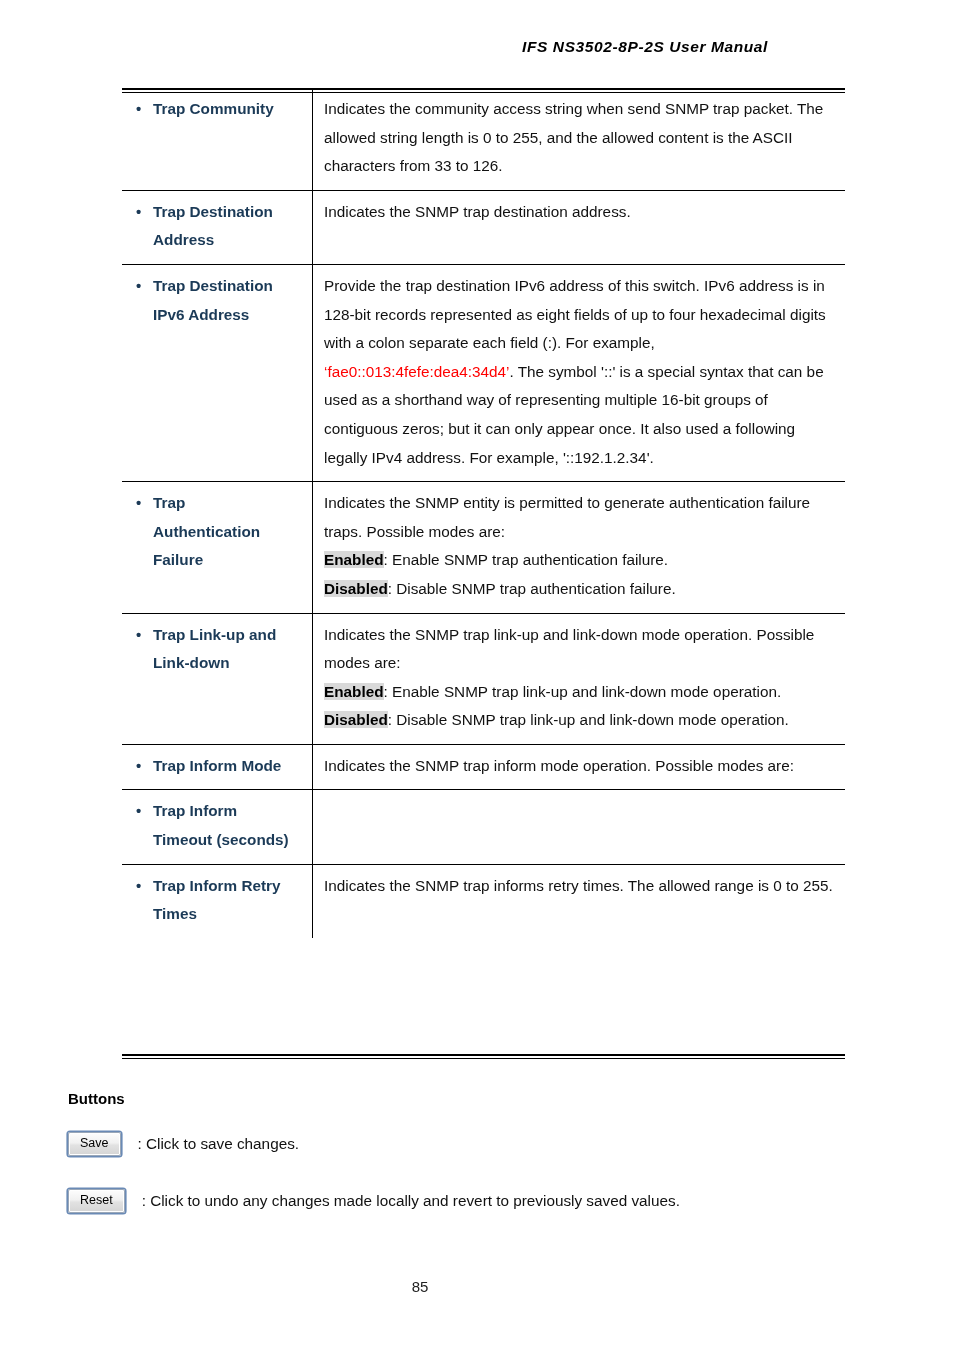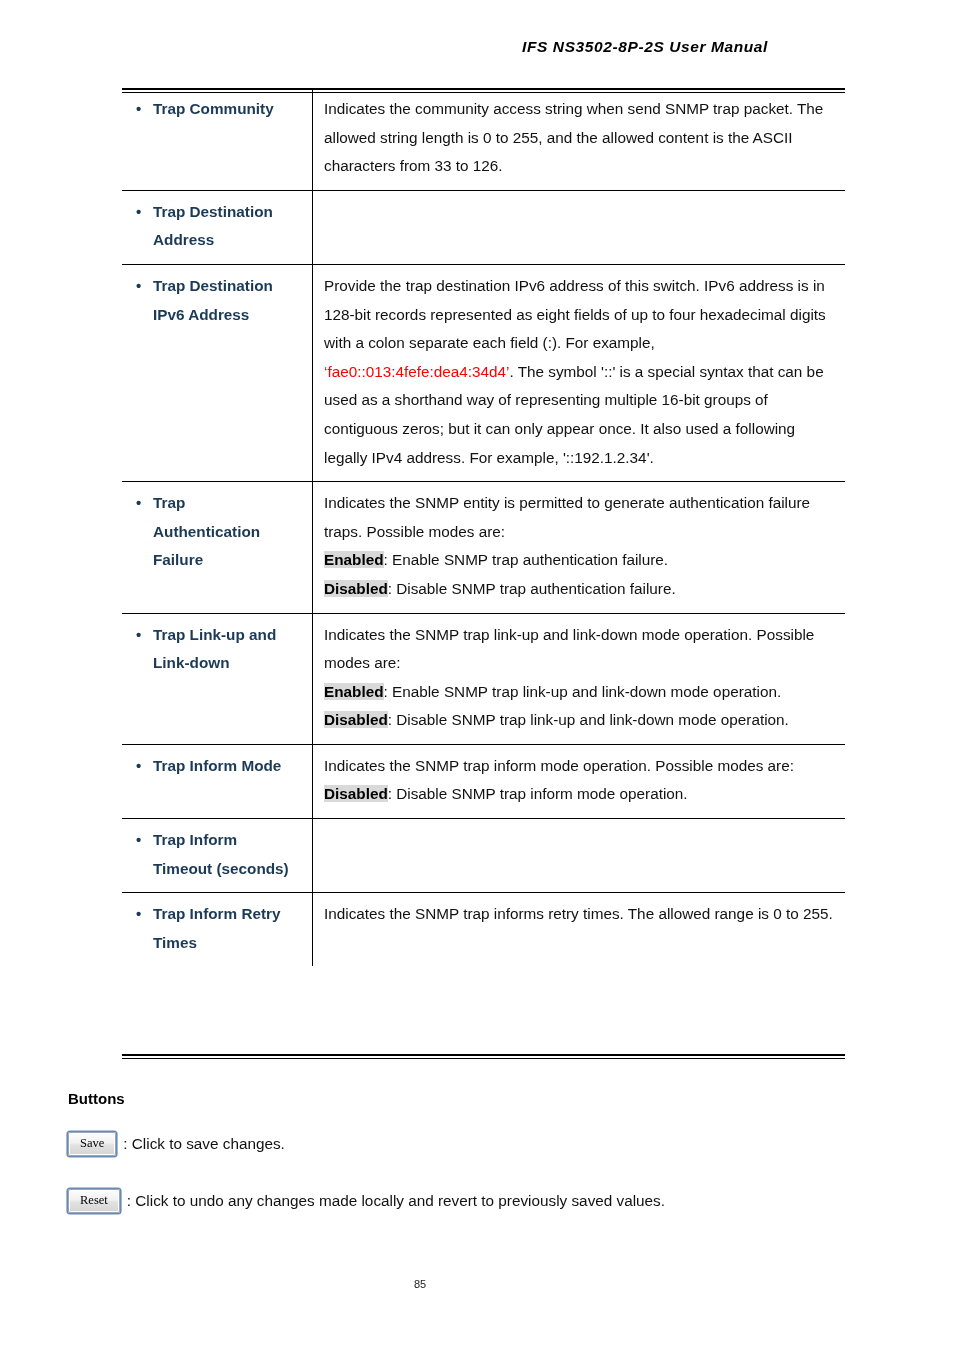--- a/index.html
+++ b/index.html
@@ -139,41 +139,41 @@
     align-items: center;
     font-size: 15.3px;
     color: #111;
     white-space: nowrap;
   }
   .btn-line.save  { top: 1132px; }
   .btn-line.reset { top: 1189px; }
 
   .ui-btn {
     display: inline-block;
-    font-family: Liberation Serif, serif;
+    font-family: Liberation Sans, sans-serif;
     font-size: 12.5px;
     color: #000;
     line-height: 1;
     padding: 4px 11px 5px 11px;
     background: linear-gradient(#fdfdfd 0%, #f1f1f1 45%, #e2e2e2 55%, #d5d5d5 100%);
     border: 1px solid #9aa7b8;
     border-radius: 2px;
     box-shadow: 0 0 0 1.6px #6a8ab5, inset 0 0 0 1px #ffffff;
-    margin-right: 3px;
+    margin-right: 13px;
   }
   .btn-caption { padding-left: 4px; }
 
   
   .page-number {
     position: absolute;
     left: 0;
     right: 0;
     top: 1278px;
     text-align: center;
-    font-size: 11px;
+    font-size: 15px;
     color: #222;
   }
 </style>
 </head>
 <body>
 
 <div class="page">
 
   <div class="doc-header">IFS  NS3502-8P-2S  User  Manual</div>
 
@@ -198,20 +198,23 @@
 
     <div class="row">
       <div class="cells">
         <div class="cell-label">
           <div class="lbl">
             <span class="bullet">•</span>
             <span>Trap Destination</span>
             <span class="l2">Address</span>
           </div>
         </div>
+        <div class="cell-desc desc">
+          <p>Indicates the SNMP trap destination address.</p>
+        </div>
       </div>
     </div>
 
     <div class="row">
       <div class="cells">
         <div class="cell-label">
           <div class="lbl">
             <span class="bullet">•</span>
             <span>Trap Destination</span>
             <span class="l2">IPv6 Address</span>
@@ -261,21 +264,20 @@
     <div class="row">
       <div class="cells">
         <div class="cell-label">
           <div class="lbl">
             <span class="bullet">•</span>
             <span>Trap Inform Mode</span>
           </div>
         </div>
         <div class="cell-desc desc">
           <p>Indicates the SNMP trap inform mode operation. Possible modes are:</p>
-          <p><span class="kw">Disabled</span><span>: Disable SNMP trap inform mode operation.</span></p>
         </div>
       </div>
     </div>
 
     <div class="row">
       <div class="cells">
         <div class="cell-label">
           <div class="lbl">
             <span class="bullet">•</span>
             <span>Trap Inform</span>

